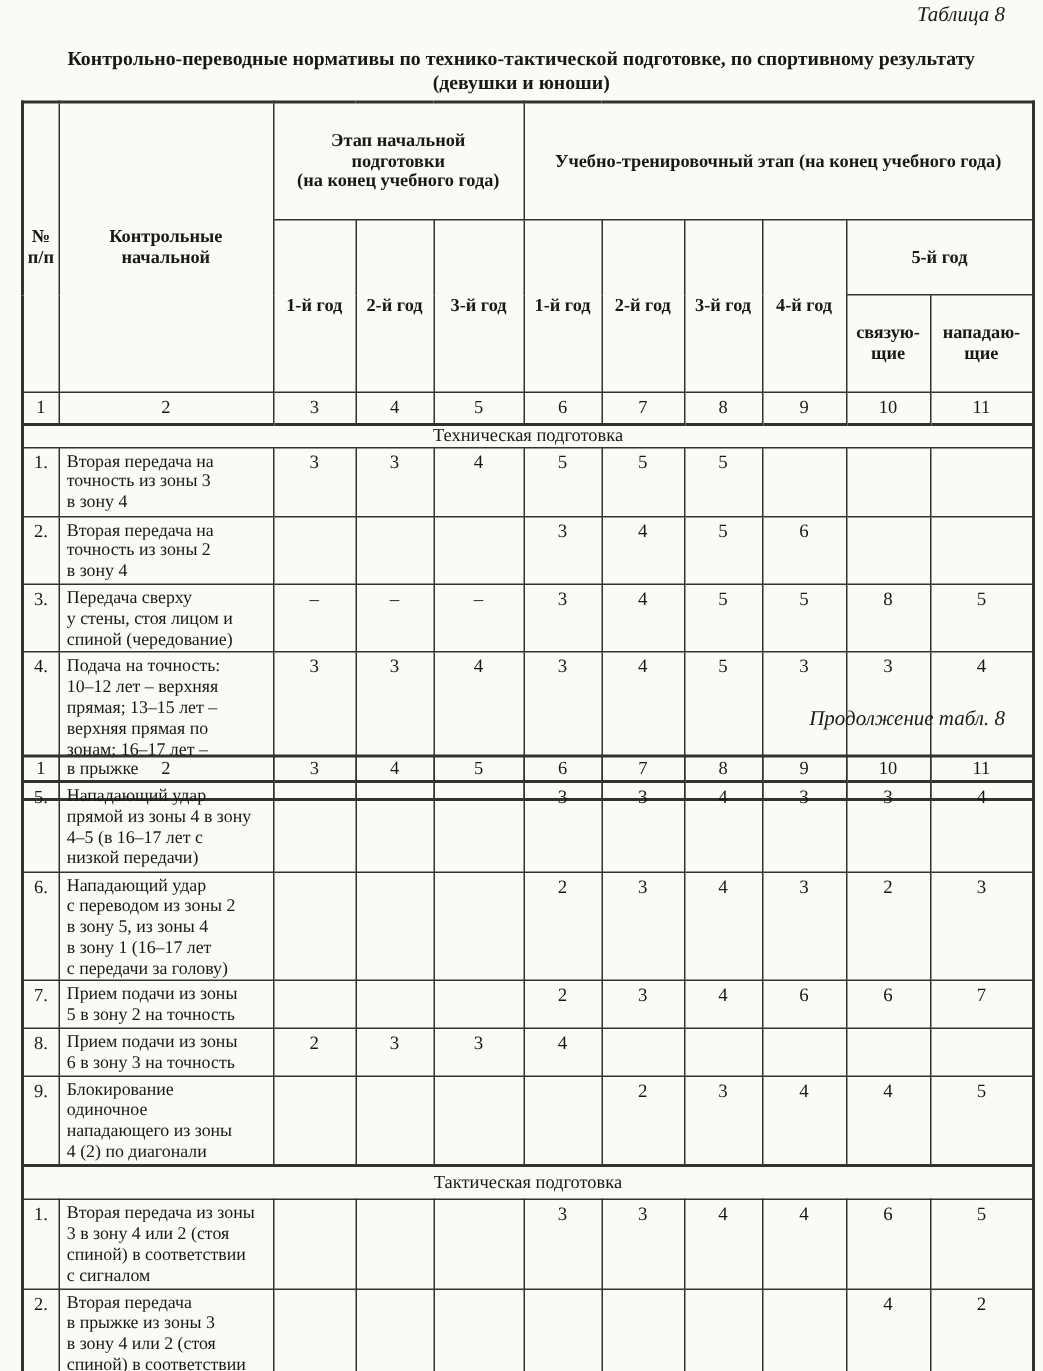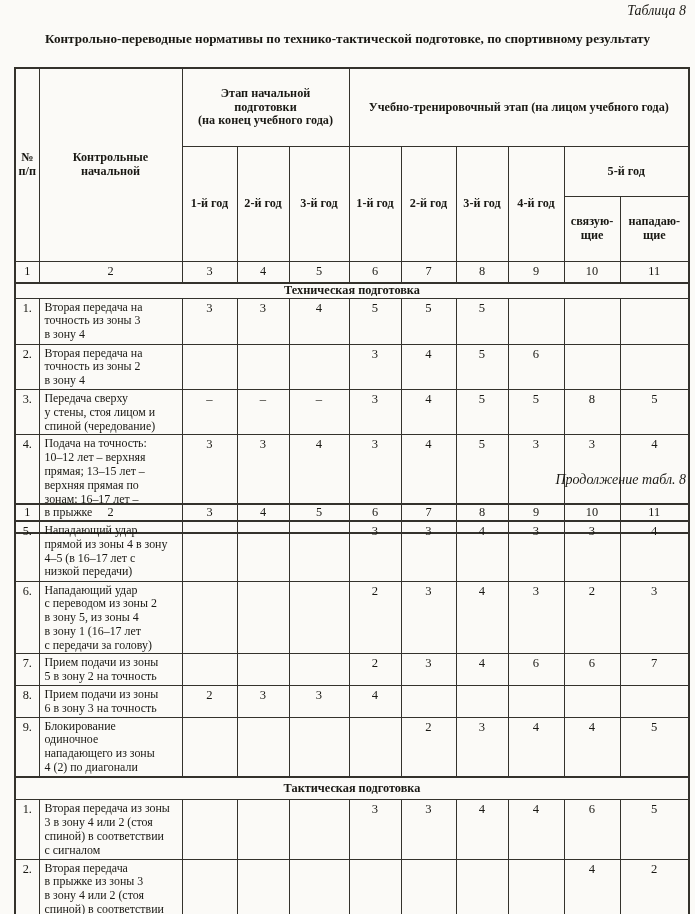--- a/index.html
+++ b/index.html
@@ -6,21 +6,21 @@
   html, body { margin: 0; padding: 0; }
   body {
     width: 695px; height: 914px;
     background: #fbfaf7;
     color: #191813;
     font-family: "Liberation Serif", "DejaVu Serif", serif;
   }
   .page { position: relative; width: 695px; height: 914px; overflow: hidden; }
 
   .side-label {
-    position: absolute; right: 9px;
+    position: absolute; right: 25px;
     font-style: italic; font-size: 14px; line-height: 16px;
     color: #1c1b16;
     text-align: center;
   }
   .lbl-top { top: 3px; }
   .lbl-cont { top: 472px; font-family: Liberation Serif, serif; }
 
   .doc-title {
     position: absolute; top: 31px; left: 0; width: 695px;
     text-align: center; font-weight: bold;
@@ -54,33 +54,34 @@
     text-align: left; vertical-align: top;
     font-size: 11.9px; line-height: 13.8px;
     padding: 2px 1px 1px 5px; white-space: pre;
   }
   td.val {
     text-align: center; vertical-align: top;
     font-size: 12.6px; padding-top: 2px;
   }
   td.section {
     text-align: center; vertical-align: middle;
-    font-weight: bold; font-size: 12.3px; line-height: 13px;
+    font-weight: normal; font-size: 12.3px; line-height: 13px;
     border-top: 2px solid #34322c;
   }
 </style>
 </head>
 <body>
 
 <div class="page">
 
   <div class="side-label lbl-top">Таблица 8</div>
 
   <div class="doc-title">
     <div>Контрольно-переводные нормативы по технико-тактической подготовке, по спортивному результату</div>
+    <div>(девушки и юноши)</div>
   </div>
 
   <table class="t1">
     <colgroup>
       <col style="width:24px">
         <col style="width:143px">
       <col style="width:55px">
         <col style="width:52px">
         <col style="width:60px">
       <col style="width:52px">
@@ -92,21 +93,21 @@
     </colgroup>
     <tbody>
         <tr style="height:48px">
       <th rowspan="3">№
 п/п</th>
       <th rowspan="3">Контрольные
 начальной</th>
       <th colspan="3">Этап начальной
 подготовки
 (на конец учебного года)</th>
-      <th colspan="6">Учебно-тренировочный этап (на лицом учебного года)</th>
+      <th colspan="6">Учебно-тренировочный этап (на конец учебного года)</th>
     </tr>
     <tr style="height:18px">
       <th rowspan="2">1-й год</th>
       <th rowspan="2">2-й год</th>
       <th rowspan="2">3-й год</th>
       <th rowspan="2">1-й год</th>
       <th rowspan="2">2-й год</th>
       <th rowspan="2">3-й год</th>
       <th rowspan="2">4-й год</th>
       <th colspan="2">5-й год</th>

